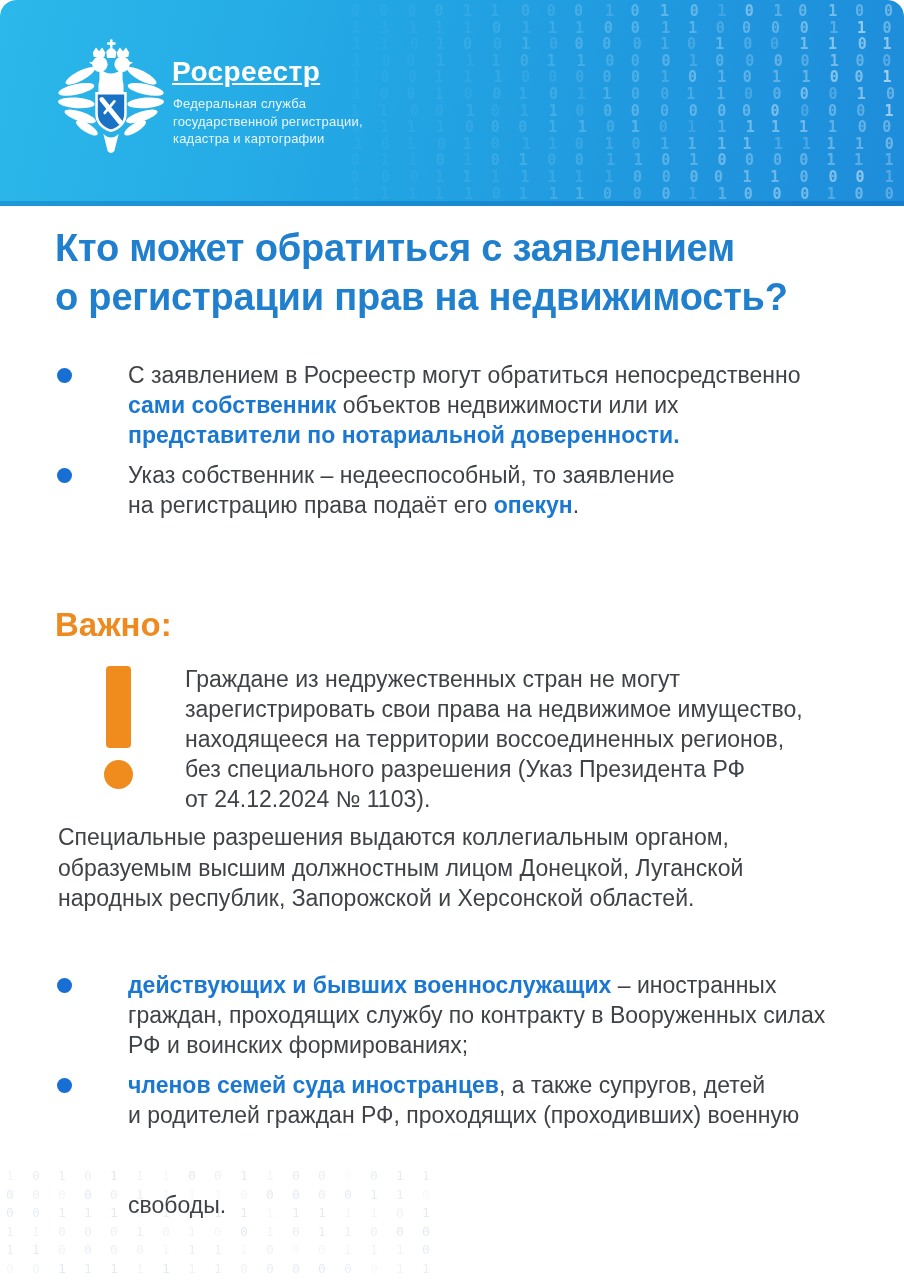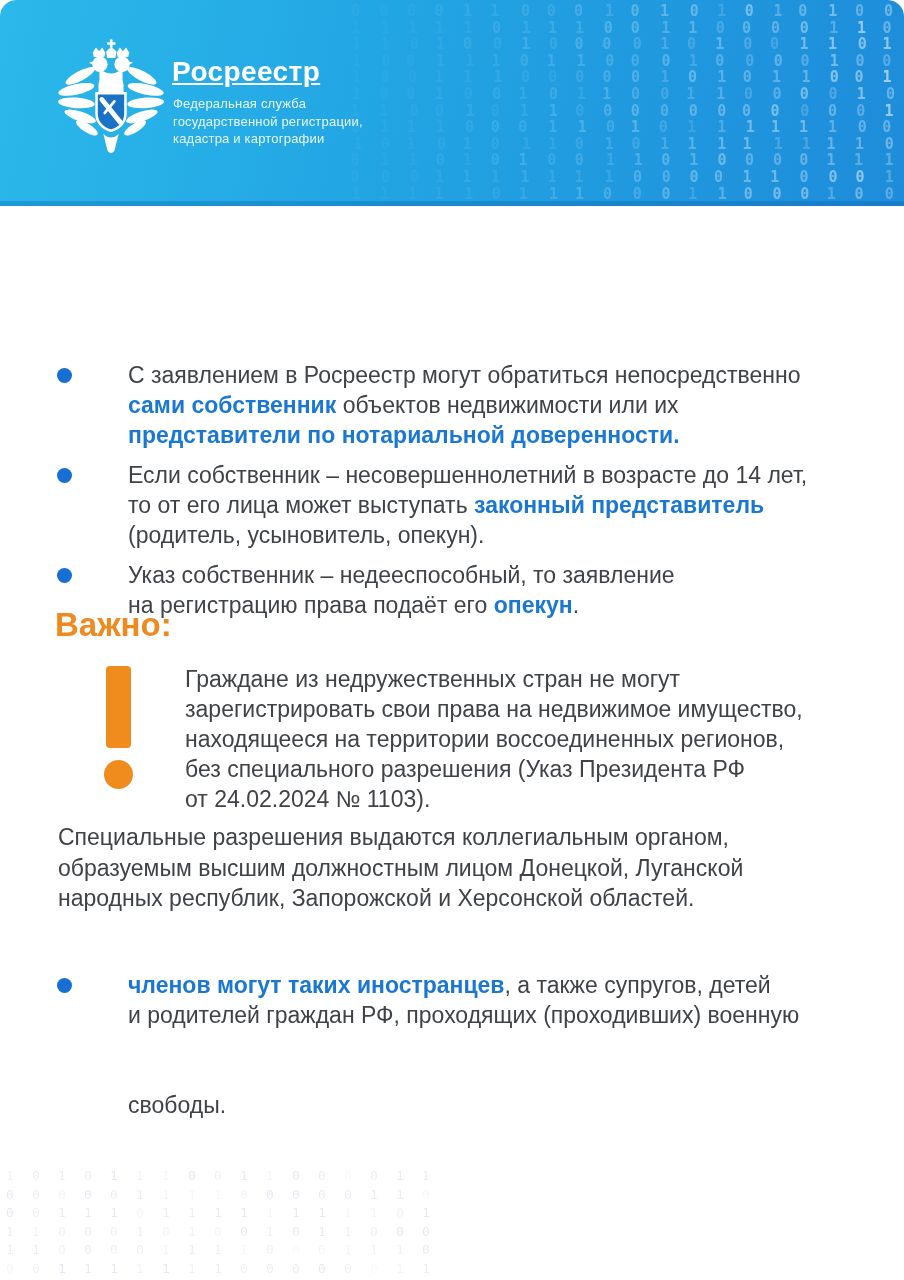--- a/index.html
+++ b/index.html
@@ -449,51 +449,53 @@
       <span style="left: 240px; top: 96.5px; opacity: 0.1;">0</span>
       <span style="left: 266px; top: 96.5px; opacity: 0.13;">0</span>
       <span style="left: 292px; top: 96.5px; opacity: 0.14;">0</span>
       <span style="left: 318px; top: 96.5px; opacity: 0.16;">0</span>
       <span style="left: 344px; top: 96.5px; opacity: 0.12;">0</span>
       <span style="left: 370px; top: 96.5px; opacity: 0.05;">0</span>
       <span style="left: 396px; top: 96.5px; opacity: 0.08;">1</span>
       <span style="left: 422px; top: 96.5px; opacity: 0.12;">1</span>
     </div>
 
+  <div class="page-title">Кто может обратиться с заявлением
+о регистрации прав на недвижимость?</div>
 
   <div class="list list1">
     <div class="bullet-item">
       <span class="dot"></span>
       <div class="bullet-text"><span>С заявлением в Росреестр могут обратиться непосредственно</span><br><span class="em">сами собственник</span><span> объектов недвижимости или их</span><br><span class="em">представители  по нотариальной доверенности.</span></div>
-    </div>
-    <div class="bullet-item">
-      <span class="dot"></span>
-      <div class="bullet-text"><span>Если собственник – несовершеннолетний в возрасте до 14 лет,</span><br><span>то от его лица может выступать </span><span class="em">законный представитель</span><br><span>(родитель, усыновитель, опекун).</span></div>
     </div>
     <div class="bullet-item">
       <span class="dot"></span>
       <div class="bullet-text"><span>Указ собственник – недееспособный, то заявление</span><br><span>на регистрацию права подаёт его </span><span class="em">опекун</span><span>.</span></div>
     </div>
   </div>
 
   <div class="vazhno">Важно:</div>
   <div class="excl">
     <span class="excl-bar"></span>
     <span class="excl-dot"></span>
   </div>
   <div class="imp-text">Граждане из недружественных стран не могут
 зарегистрировать свои права на недвижимое имущество,
 находящееся на территории воссоединенных регионов,
 без специального разрешения (Указ Президента РФ
-от 24.02.2024 № 1103).</div>
+от 24.12.2024 № 1103).</div>
 
   <div class="para">Специальные разрешения выдаются коллегиальным органом,
 образуемым высшим должностным лицом Донецкой, Луганской
 народных республик, Запорожской и Херсонской областей.</div>
 
   <div class="list list2">
     <div class="bullet-item">
       <span class="dot"></span>
-      <div class="bullet-text"><span class="em">членов могут таких иностранцев</span><span>, а также супругов, детей</span><br><span>и родителей граждан РФ, проходящих (проходивших) военную</span><br><br><br><span>свободы.</span></div>
+      <div class="bullet-text"><span class="em">действующих и бывших военнослужащих</span><span> – иностранных</span><br><span>граждан, проходящих службу по контракту в Вооруженных силах</span><br><span>РФ и воинских формированиях;</span></div>
+    </div>
+    <div class="bullet-item">
+      <span class="dot"></span>
+      <div class="bullet-text"><span class="em">членов семей суда иностранцев</span><span>, а также супругов, детей</span><br><span>и родителей граждан РФ, проходящих (проходивших) военную</span><br><br><br><span>свободы.</span></div>
     </div>
   </div>
 
 </div>
 
 </body></html>

